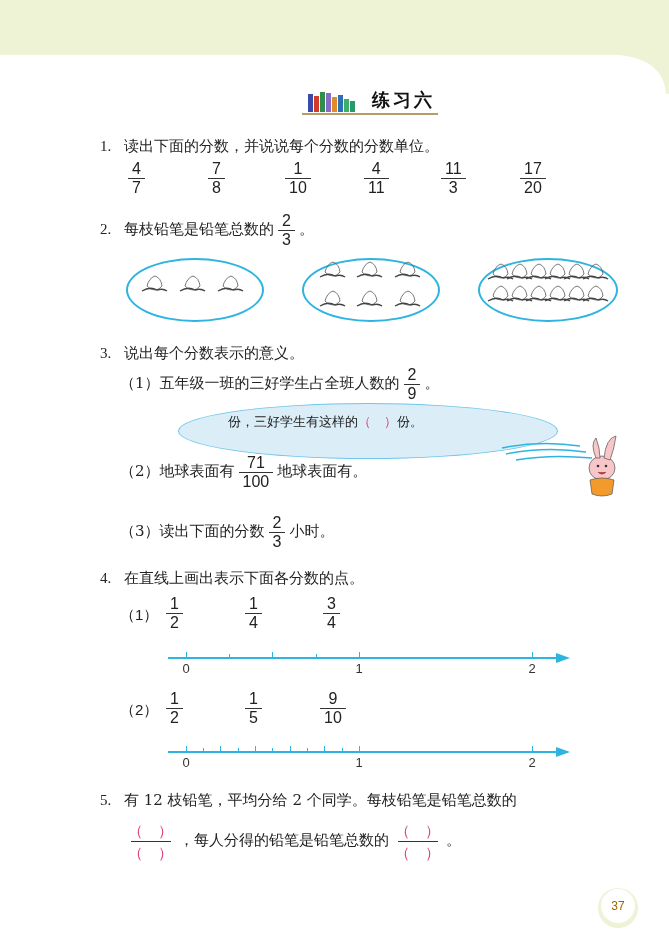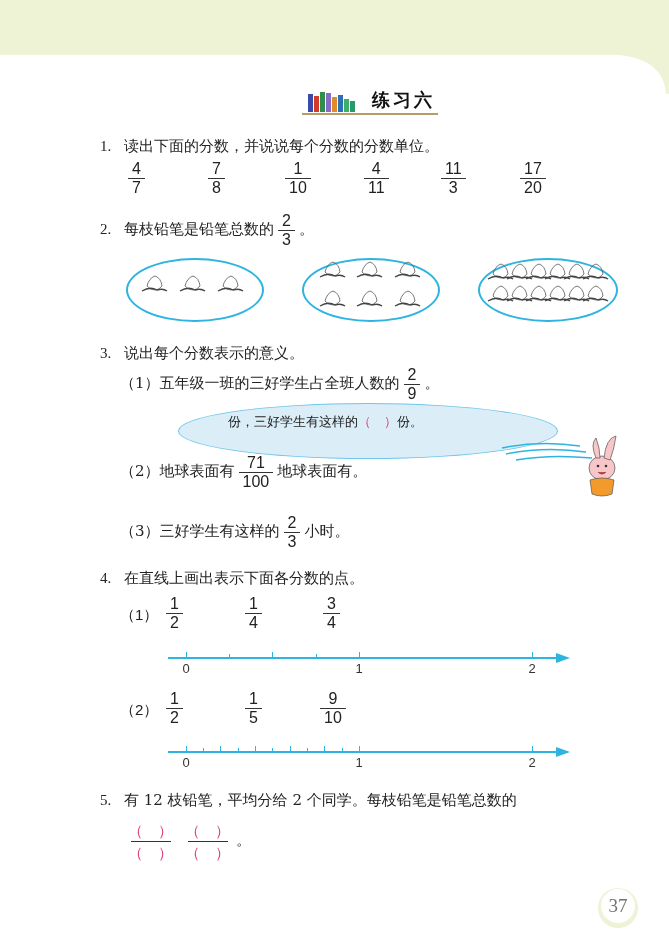--- a/index.html
+++ b/index.html
@@ -24,21 +24,21 @@
   .cloud-text { position: absolute; left: 228px; top: 412px; font-size: 13px; line-height: 20px; color: #222; white-space: nowrap; }
   .paren { color: #e03c7e; }
   .numline { position: absolute; height: 30px; }
   .nl-axis { position: absolute; left: 0; top: 8px; height: 1.5px; background: #2eb4e0; }
   .nl-tick { position: absolute; top: 3px; width: 1px; background: #2eb4e0; }
   .nl-label { position: absolute; top: 12px; font-family: "Liberation Sans", sans-serif; font-size: 13px; color: #333; transform: translateX(-50%); }
   .nl-arrow { position: absolute; top: 3.5px; width: 0; height: 0; border-top: 5px solid transparent; border-bottom: 5px solid transparent; border-left: 14px solid #2eb4e0; }
   .blank-frac { display: inline-flex; flex-direction: column; align-items: center; vertical-align: middle; margin: 0 6px; font-family: "Liberation Sans", sans-serif; font-size: 15px; line-height: 17px; color: #e03c7e; }
   .blank-frac .bar { width: 40px; height: 1px; background: #333; margin: 2px 0; }
   .page-num { position: absolute; left: 598px; top: 888px; width: 40px; height: 40px; border-radius: 50%; background: #eef3d6; }
-  .page-num-inner { position: absolute; left: 601px; top: 889px; width: 34px; height: 34px; border-radius: 50%; background: #fff; font-family: Liberation Serif, serif; font-size: 19px; display: flex; align-items: center; justify-content: center; color: #737373; }
+  .page-num-inner { position: absolute; left: 601px; top: 889px; width: 34px; height: 34px; border-radius: 50%; background: #fff; font-family: Liberation Sans, sans-serif; font-size: 12px; display: flex; align-items: center; justify-content: center; color: #a16207; }
 </style>
 </head>
 <body>
 
 <div class="top-band"></div>
 <svg style="position:absolute;left:620px;top:54px" width="49" height="40">
   <path d="M0,0 L49,0 L49,40 L46,40 Q44,6 0,1 Z" fill="#eef3d6"></path>
 </svg>
 
 <div class="title-wrap">
@@ -168,21 +168,21 @@
 </svg>
 
 <div class="q" style="left:120px;top:452px;line-height:38px">
   <span>（2）</span><span>地球表面有</span><span class="frac">
       <span class="num">71</span>
       <span class="bar"></span>
       <span class="den">100</span>
     </span><span>地球表面有。</span>
 </div>
 <div class="q" style="left:120px;top:512px;line-height:38px">
-  <span>（3）</span><span>三好学生有这样的</span><span class="frac">
+  <span>（3）</span><span>读出下面的分数</span><span class="frac">
       <span class="num">2</span>
       <span class="bar"></span>
       <span class="den">3</span>
     </span><span>小时。</span>
 </div>
 
 <div class="q" style="left:100px;top:568px">
   <span class="qnum">4.</span><span>在直线上画出表示下面各分数的点。</span>
 </div>
 
@@ -263,21 +263,21 @@
 </div>
 
 <div class="q" style="left:100px;top:790px">
   <span class="qnum">5.</span><span>有 12 枝铅笔，平均分给 2 个同学。每枝铅笔是铅笔总数的</span>
 </div>
 <div class="q" style="left:122px;top:820px;line-height:40px">
   <span class="blank-frac">
       <span>（　）</span>
       <span class="bar"></span>
       <span>（　）</span>
-    </span><span class="blank-frac">
+    </span><span>，每人分得的铅笔是铅笔总数的</span><span class="blank-frac">
       <span>（　）</span>
       <span class="bar"></span>
       <span>（　）</span>
     </span><span>。</span>
 </div>
 
 <div class="page-num"></div>
 <div class="page-num-inner">37</div>
 
 </body></html>

